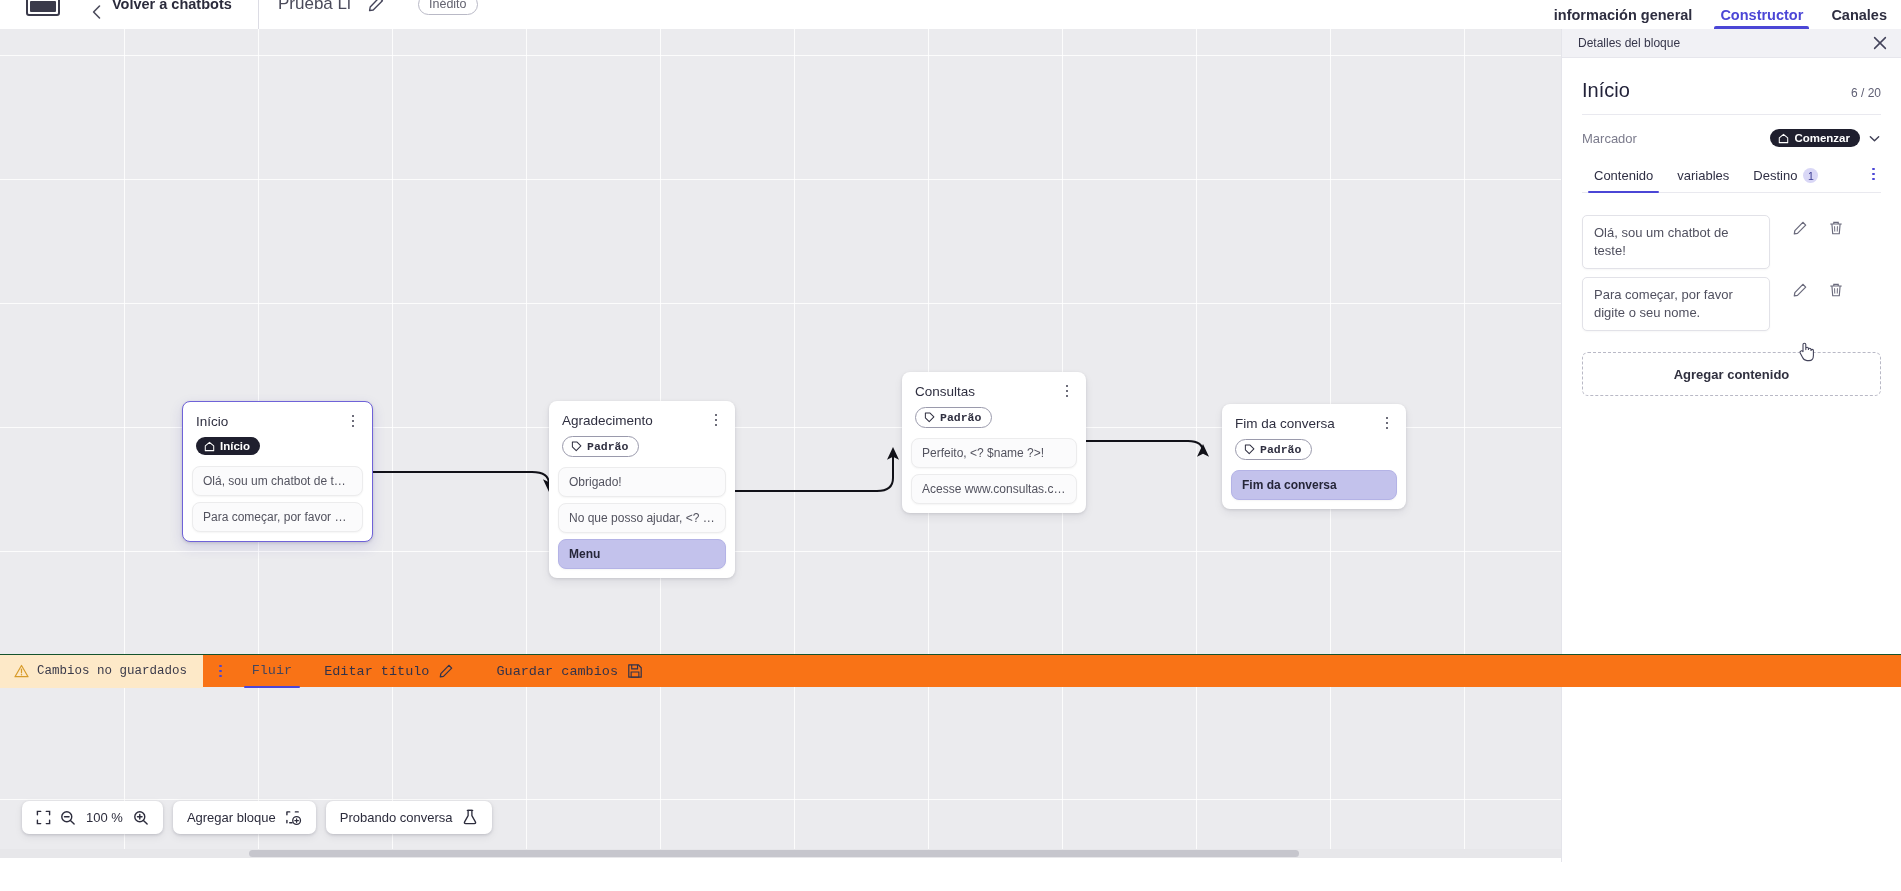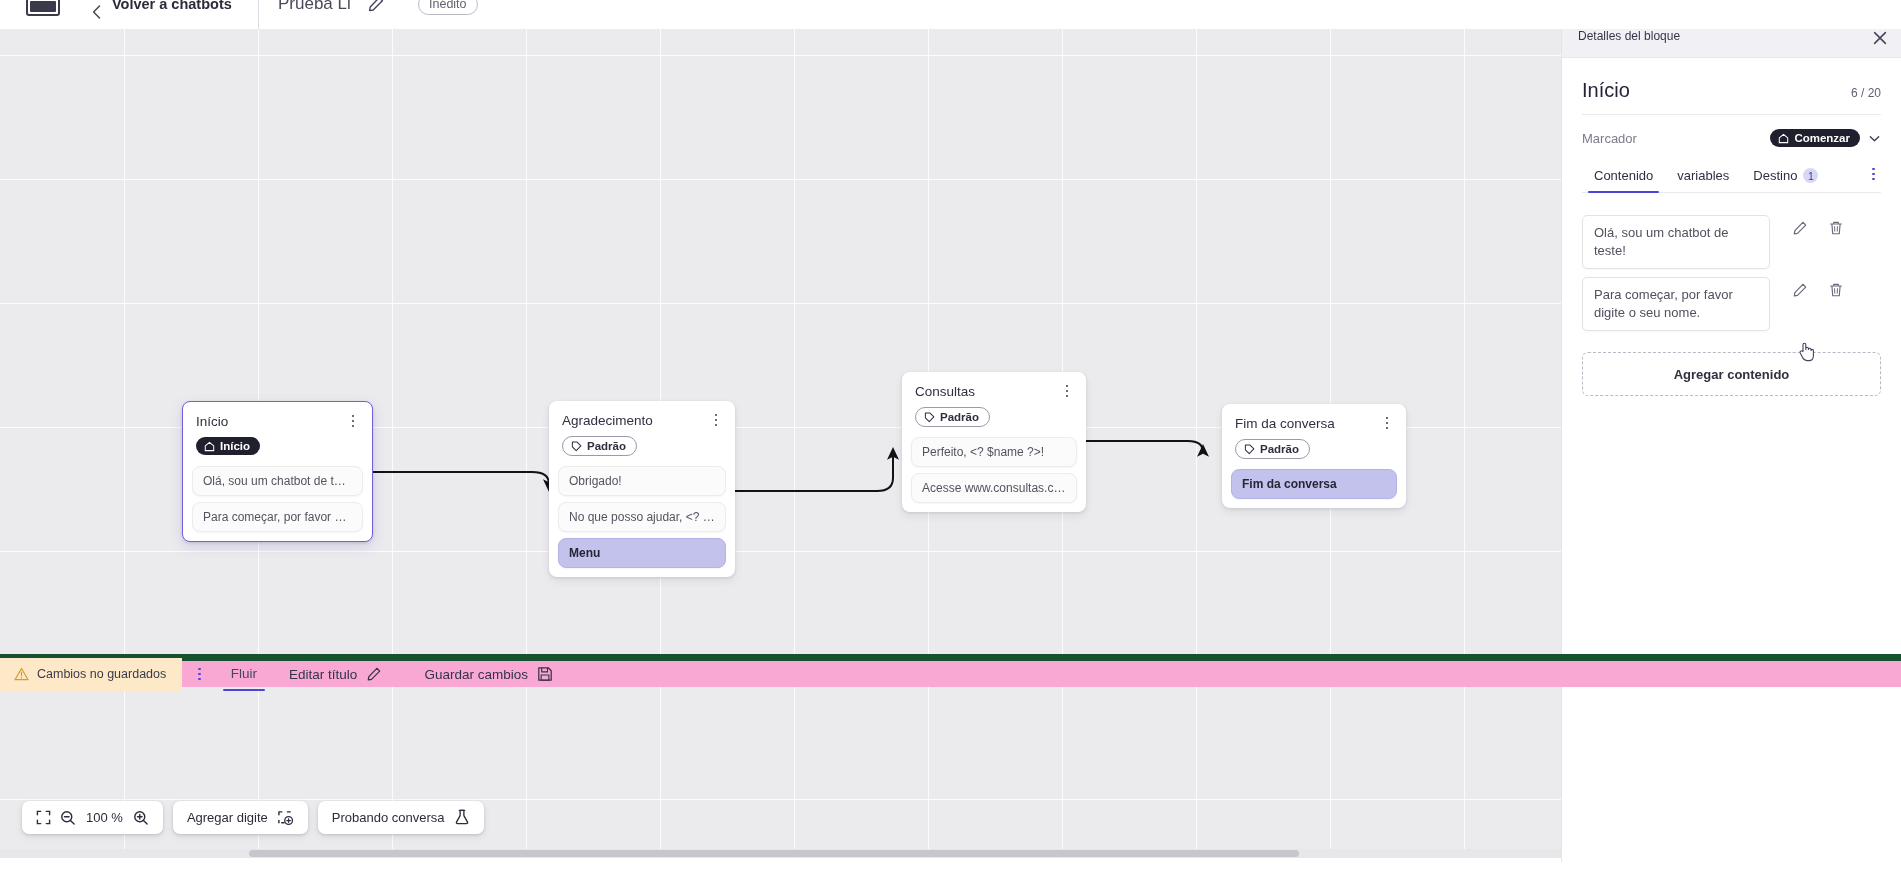--- a/index.html
+++ b/index.html
@@ -114,21 +114,21 @@
     justify-content: center; gap: 2.5px; cursor: pointer; margin-top:-1px;
   }
   .kebab i { width: 2.6px; height: 2.6px; border-radius: 50%; background: #3c3c4e; display:block; }
   .node-chip-row { padding: 7px 13px 10px 13px; }
   .chip {
     display: inline-flex; align-items: center; gap: 5px;
     font-size: 11.5px; font-weight: 700; border-radius: 11px;
     padding: 3px 10px 3px 8px; white-space: nowrap;
   }
   .chip.dark { background: #1f1f2e; color: #ffffff; }
-  .chip.outline { background: #ffffff; color: #2f2f40; border: 1px solid #9a9aac; font-weight: 700;}
+  .chip.outline { background: #ffffff; color: #2f2f40; border: 1px solid #9a9aac; font-weight: 700; font-family: Liberation Mono, monospace;}
   .chip svg { display:block; }
   .node-body { padding: 0 9px 9px 9px; display: flex; flex-direction: column; gap: 6px; }
   .msg {
     background: #fbfbfc; border: 1px solid #ececed; border-radius: 8px;
     padding: 7px 10px; font-size: 12px; color: #53535f;
     white-space: nowrap; overflow: hidden; text-overflow: ellipsis;
     box-shadow: 0 1px 2px rgba(0,0,0,0.045);
   }
   .msg.accent {
     background: #c3c2ec; border-color: #b4b3e6; color: #262639; font-weight: 700;
@@ -159,21 +159,21 @@
     background: #c6c6cd; border-radius: 4px;
   }
 
   
   .right-panel {
     position: absolute; right: 0; top: 29px; width: 340px; height: 833px;
     background: #ffffff; border-left: 1px solid #e4e4ea;
   }
   .panel-head {
     height: 29px; background: #f1f1f5;
-    display: flex; justify-content: space-between;
+    display: flex; align-items: center; justify-content: space-between;
     padding: 0 12px 0 16px; border-bottom: 1px solid #e6e6ec;
   }
   .panel-head-title { font-size: 12px; color: #35354a; }
   .close-x { width: 18px; height: 18px; cursor: pointer; color: #43435a; display:flex;align-items:center;justify-content:center;}
   .panel-body { padding: 0 20px; }
   .panel-title-row {
     display: flex; align-items: baseline; justify-content: space-between;
     padding-top: 21px; padding-bottom: 12px;
     border-bottom: 1px solid #e9e9ef;
   }
@@ -229,22 +229,22 @@
   }
 
   .cursor-ptr {
     position: absolute; left: 1797px; top: 340px; width: 20px; height: 24px;
     pointer-events: none; z-index: 60;
   }
 
   
   .statusbar {
     position: absolute; left: 0; bottom: 0; width: 1901px; height: 33px;
-    background: #f9a8d4; display: flex; align-items: center;
-    border-top: 7px solid #14532d; z-index: 30;
+    background: #f97316; display: flex; align-items: center;
+    border-top: 1px solid #14532d; z-index: 30; font-family: Liberation Mono, monospace;
   }
   .unsaved {
     background: #fde9c8; height: 33px; display: flex; align-items: center;
     gap: 8px; padding: 0 16px 0 14px; font-size: 12.5px; color: #3a3a4a;
     white-space: nowrap;
   }
   .sb-kebab { display:flex; flex-direction:column; gap:2.5px; align-items:center; padding:0 16px; cursor:pointer;}
   .sb-kebab i { width:2.6px;height:2.6px;border-radius:50%;background:#4b46d6;display:block;}
   .sb-tab {
     position: relative; font-size: 13.5px; color: #46465c;
@@ -281,20 +281,25 @@
     <div class="doc-title">Prueba Li</div>
 
     <div class="title-pencil">
       <svg width="18" height="18" viewBox="0 0 18 18">
           <path d="M12.2 2.6 L15.4 5.8 L6.2 15 L2.6 15.6 L3.2 12 Z" stroke="#45455a" stroke-width="1.4" fill="none" stroke-linejoin="round"></path>
         </svg>
     </div>
 
     <div class="badge-unpub">Inédito</div>
 
+    <div class="toptabs">
+      <div class="toptab">información general</div>
+      <div class="toptab active">Constructor</div>
+      <div class="toptab">Canales</div>
+    </div>
   </div>
 
   <div class="canvas-wrap">
     <div class="grid"></div>
 
     <svg class="edges" width="1561" height="829">
       <defs>
         <marker id="ah" markerWidth="7" markerHeight="7" refX="5.4" refY="3" orient="auto">
           <path d="M0,0 L6.4,3 L0,6 L1.5,3 Z" fill="#111118"></path>
         </marker>
@@ -417,21 +422,21 @@
         <span class="ic">
           <svg width="16" height="16" viewBox="0 0 17 17">
             <circle cx="7.2" cy="7.2" r="5.3" stroke="#2c2c3c" stroke-width="1.5" fill="none"></circle>
             <path d="M4.8 7.2 L9.6 7.2 M7.2 4.8 L7.2 9.6" stroke="#2c2c3c" stroke-width="1.5" stroke-linecap="round"></path>
             <path d="M11.1 11.1 L15 15" stroke="#2c2c3c" stroke-width="1.5" stroke-linecap="round"></path>
           </svg>
         </span>
       </div>
 
       <div class="fbtn">
-        <span>Agregar digite</span>
+        <span>Agregar bloque</span>
         <span class="ic">
           <svg width="17" height="16" viewBox="0 0 18 17">
             <path d="M2 2 L5 2 M11 2 L14 2 M2 2 L2 5 M2 11 L2 13.6 M5 13.6 L7.5 13.6" stroke="#2c2c3c" stroke-width="1.5" fill="none" stroke-linecap="round"></path>
             <circle cx="12.3" cy="11.2" r="4.1" stroke="#2c2c3c" stroke-width="1.4" fill="none"></circle>
             <path d="M10.4 11.2 L14.2 11.2 M12.3 9.3 L12.3 13.1" stroke="#2c2c3c" stroke-width="1.3" stroke-linecap="round"></path>
           </svg>
         </span>
       </div>
 
       <div class="fbtn">

